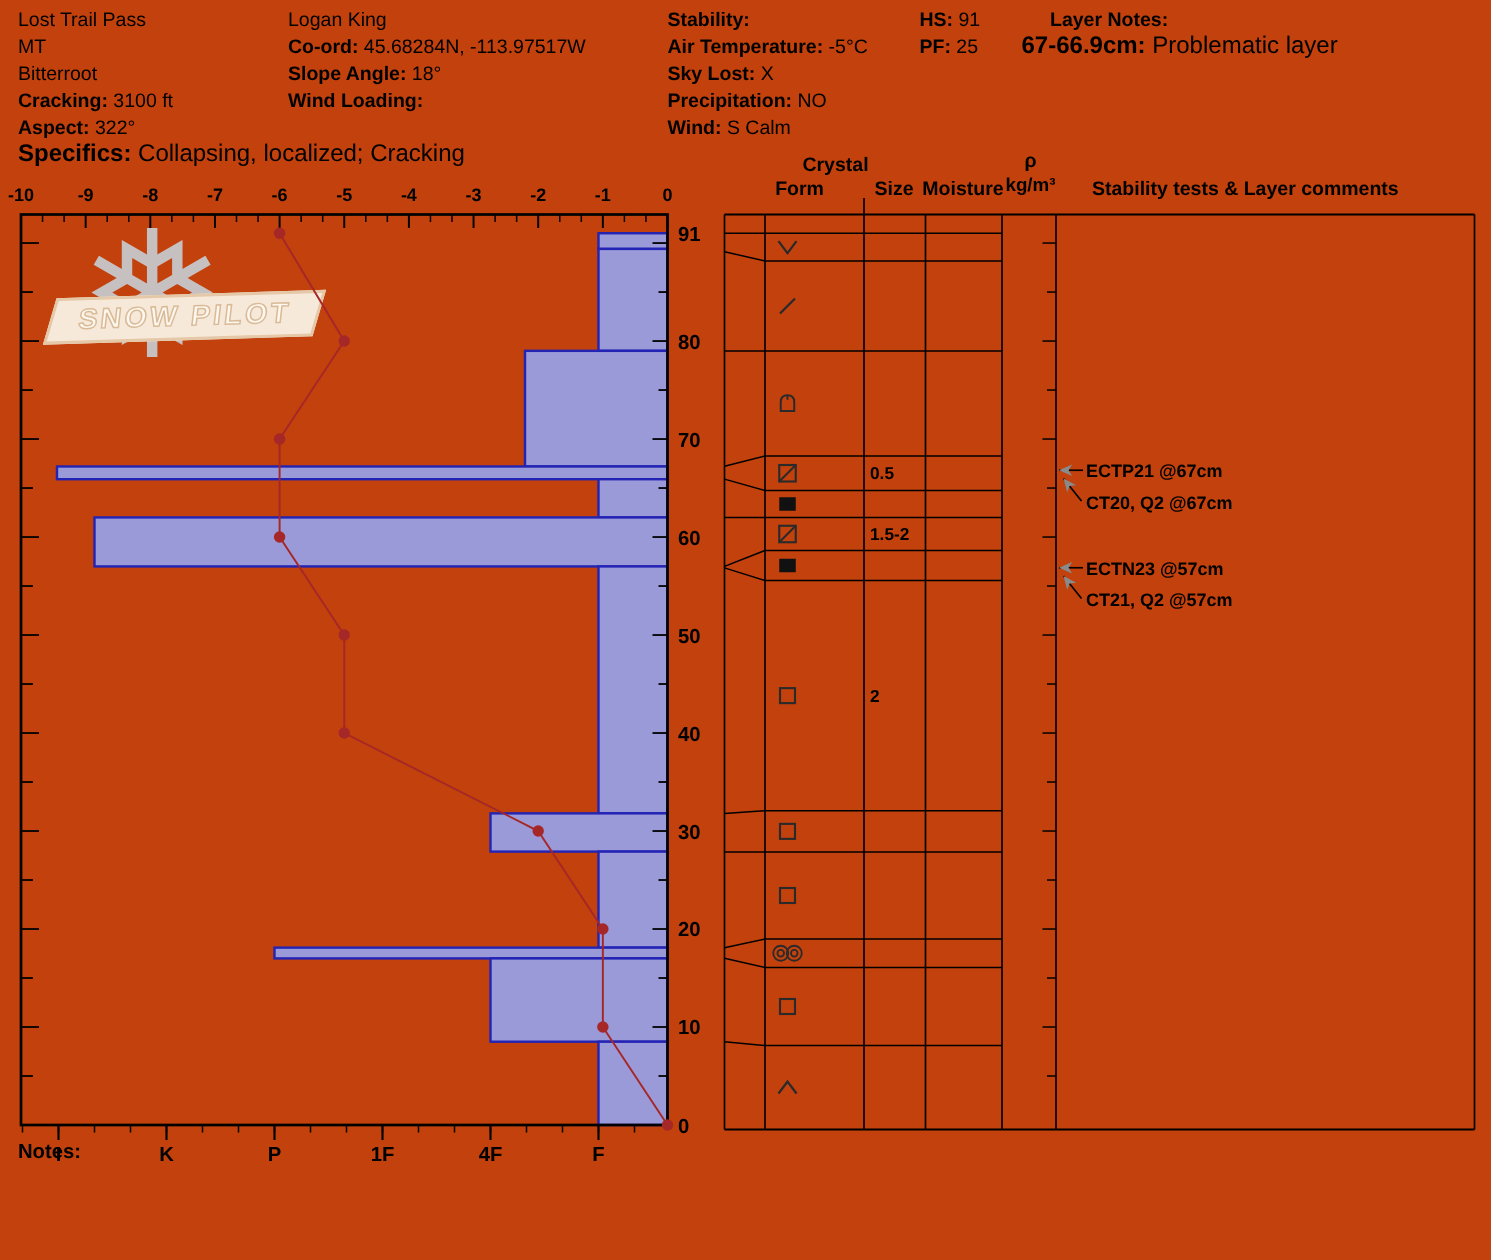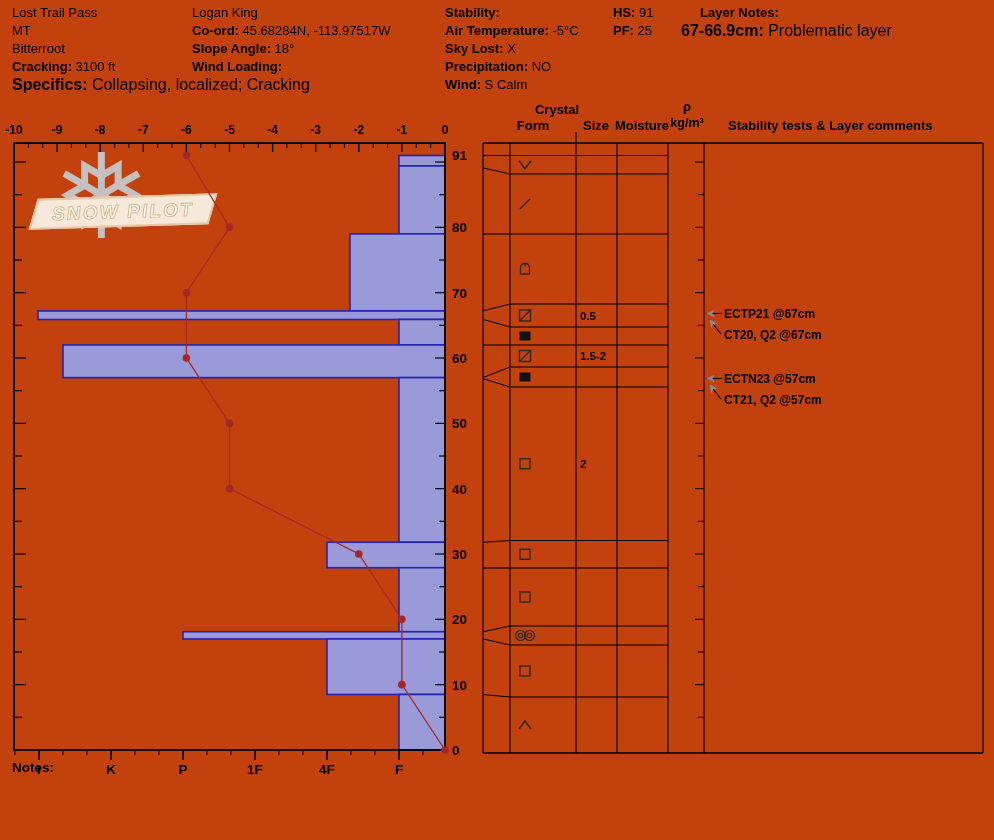--- a/index.html
+++ b/index.html
@@ -22,20 +22,21 @@
 </head>
 <body>
 
 <div id="root">
   <div id="header-block">
       <div class="hcol" style="left: 12px;">
         <div class="hline"><span>Lost Trail Pass</span></div>
         <div class="hline"><span>MT</span></div>
         <div class="hline"><span>Bitterroot</span></div>
         <div class="hline"><span class="b">Cracking: </span><span>3100 ft</span></div>
+        <div class="hline"><span class="b">Aspect: </span><span>322°</span></div>
         <div class="hline"><span class="b sm">Specifics: </span><span class="sm">Collapsing, localized;  Cracking</span></div>
       </div>
       <div class="hcol" style="left: 192px;">
         <div class="hline"><span>Logan King</span></div>
         <div class="hline"><span class="b">Co-ord: </span><span>45.68284N, -113.97517W</span></div>
         <div class="hline"><span class="b">Slope Angle: </span><span>18°</span></div>
         <div class="hline"><span class="b">Wind Loading: </span><span></span></div>
       </div>
       <div class="hcol" style="left: 445px;">
         <div class="hline"><span class="b">Stability: </span><span></span></div>

